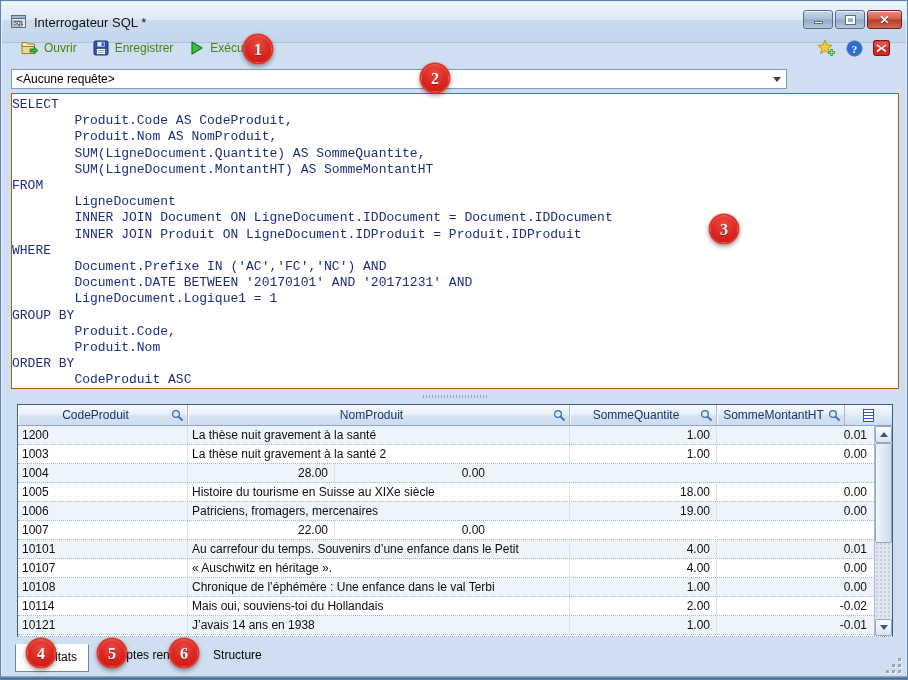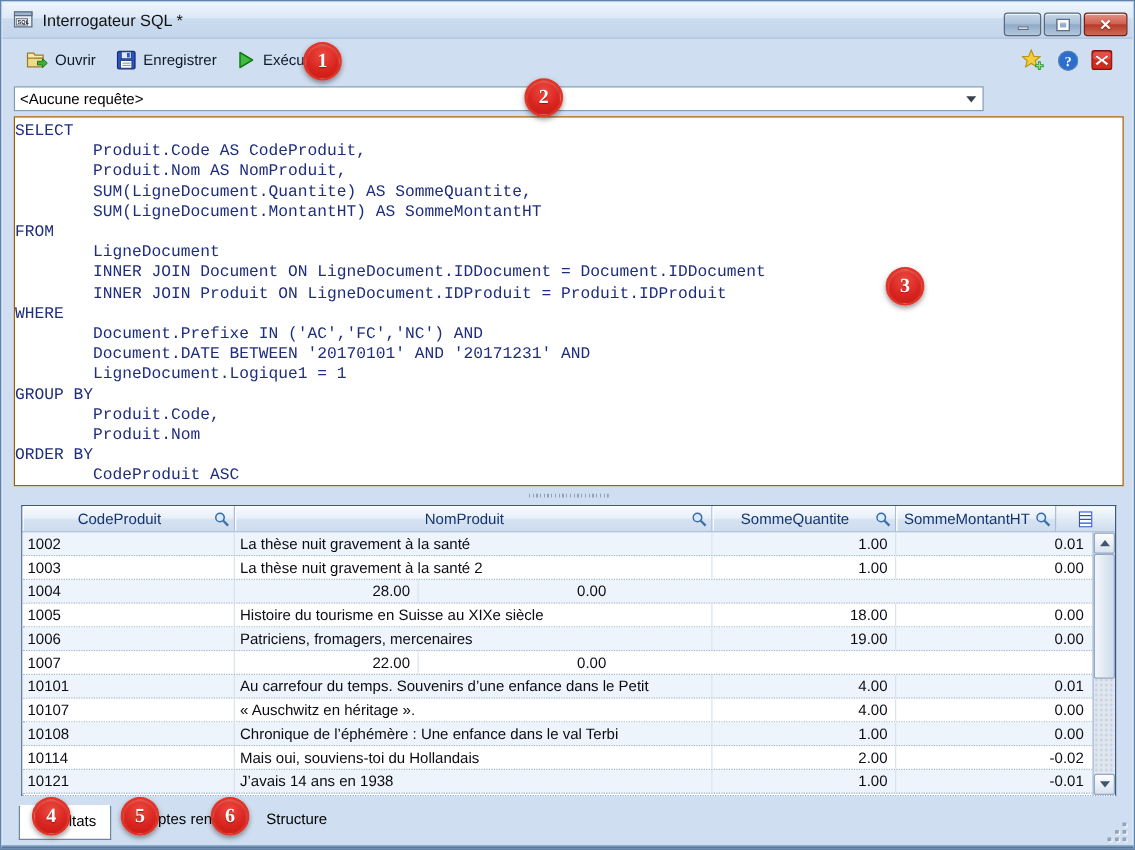--- a/index.html
+++ b/index.html
@@ -13,21 +13,21 @@
     box-shadow: inset 0 0 0 1px #e3eefa;
     overflow:hidden;
   }
   .window::after{ 
     content:""; position:absolute; left:0; right:0; bottom:0; height:3px;
     background:linear-gradient(#9db9d8,#35567d); pointer-events:none;
   }
 
   
   .titlebar{
-    position:absolute; left:1px; top:1px; right:1px; height:29px;
+    position:absolute; left:1px; top:1px; right:1px; height:41px;
     background:linear-gradient(#eef5fc 0%, #dce9f7 45%, #ccdcef 46%, #c3d6ec 100%);
     border-bottom:1px solid #aac2dd;
     display:flex; align-items:center; padding-left:9px;
   }
   .title-icon{ width:17px; height:15px; margin-right:6px; }
   .title-text{ font-size:13px; color:#111; }
   .win-controls{ position:absolute; right:4px; top:8px; display:flex; gap:2px; }
   .win-btn{
     width:30px; height:19px; border:1px solid #5a6b80; border-radius:3px;
     background:linear-gradient(#c8d7e8 0%, #a9bed6 48%, #8fa9c6 52%, #b3c8dd 100%);
@@ -43,21 +43,21 @@
   .glyph-max{ width:9px; height:8px; border:2px solid #fff; outline:1px solid #5d6f86; background:transparent; }
   .glyph-close{ color:#fff; font-size:12px; font-weight:bold; text-shadow:0 1px 1px #5e1a10; line-height:1; }
 
   
   .toolbar{
     position:absolute; left:4px; top:30px; right:4px; height:34px;
     display:flex; align-items:center; padding:0 8px;
   }
   .tool-btn{
     display:flex; align-items:center; gap:6px; padding:4px 7px;
-    font-size:12px; color:#0f172a; border:1px solid transparent; border-radius:2px; cursor:default;justify-content:flex-end;
+    font-size:12px; color:#4d7c0f; border:1px solid transparent; border-radius:2px; cursor:default;justify-content:flex-end;
   }
   .toolbar .spacer{ flex:1; }
   .icon-btn{ padding:4px 4px; }
 
   
   .combo{
     position:absolute; left:10px; top:68px; width:776px; height:20px;
     background:#fff; border:1px solid #7f9db9;
     display:flex; align-items:center; font-size:12px; padding-left:4px; color:#000;
   }
@@ -304,21 +304,21 @@
           <rect x="0.5" y="0.5" width="10" height="12" fill="#fff" stroke="#2a54c8"></rect>
           <line x1="1" y1="3.5" x2="10" y2="3.5" stroke="#2a54c8"></line>
           <line x1="1" y1="6.5" x2="10" y2="6.5" stroke="#2a54c8"></line>
           <line x1="1" y1="9.5" x2="10" y2="9.5" stroke="#2a54c8"></line>
         </svg>
       </div>
     </div>
     <div class="gbody-wrap">
       <div class="gbody">
   <div class="trow alt">
-    <div class="tcell c0">1002</div>
+    <div class="tcell c0">1200</div>
     <div class="tcell c1">La thèse nuit gravement à la santé</div>
     <div class="tcell c2 num">1.00</div>
     <div class="tcell c3 num">0.01</div>
   </div>
 
   <div class="trow">
     <div class="tcell c0">1003</div>
     <div class="tcell c1">La thèse nuit gravement à la santé 2</div>
     <div class="tcell c2 num">1.00</div>
     <div class="tcell c3 num">0.00</div>

